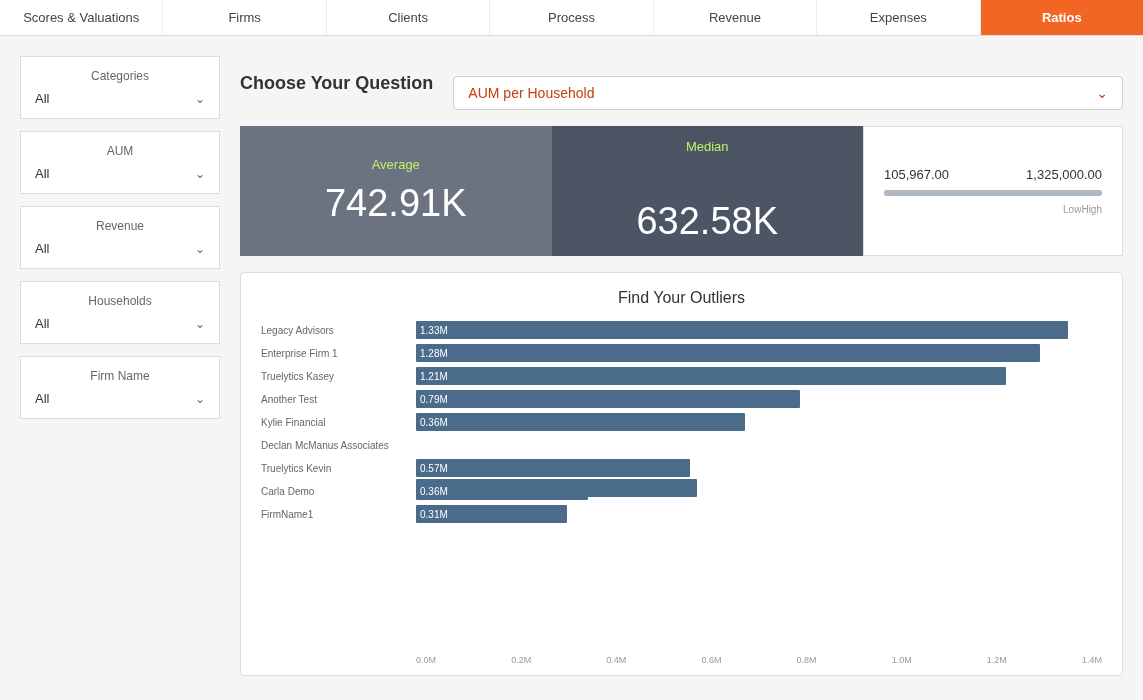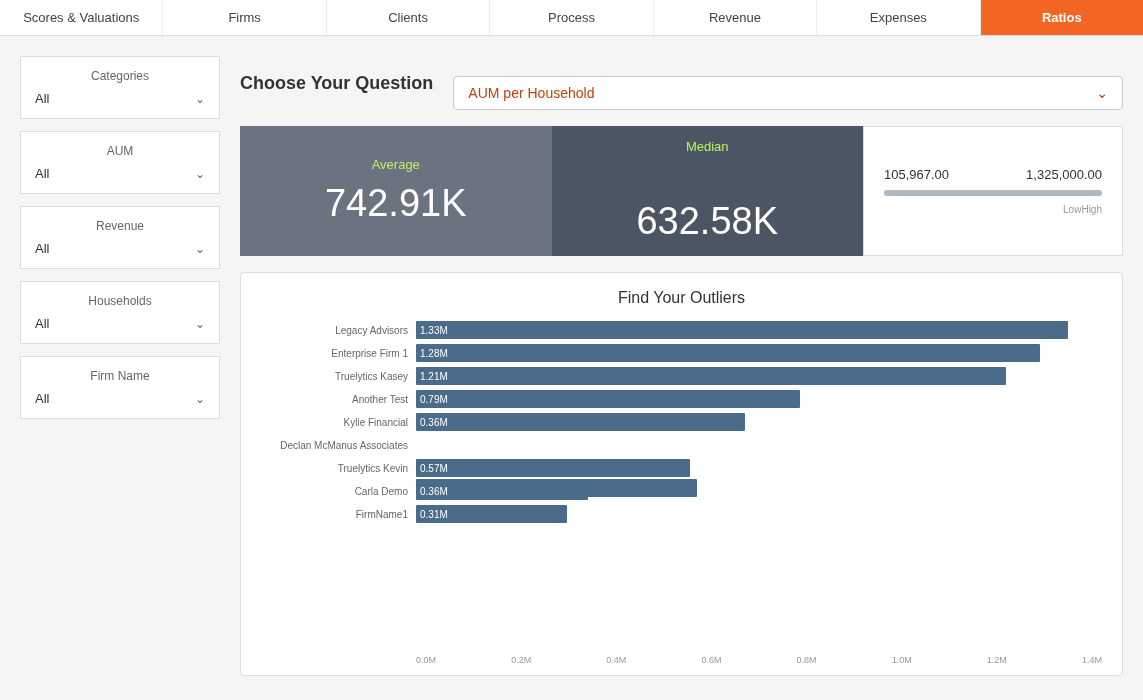--- a/index.html
+++ b/index.html
@@ -201,21 +201,20 @@
       gap: 0;
     }
     .bar-row {
       display: flex;
       align-items: center;
       margin-bottom: 5px;
     }
     .bar-label {
       font-size: 10px;
       color: #666;
-      text-align: right;
       width: 155px;
       flex-shrink: 0;
       padding-right: 8px;
       white-space: nowrap;
     }
     .bar-track {
       flex: 1;
       height: 18px;
       position: relative;
     }

